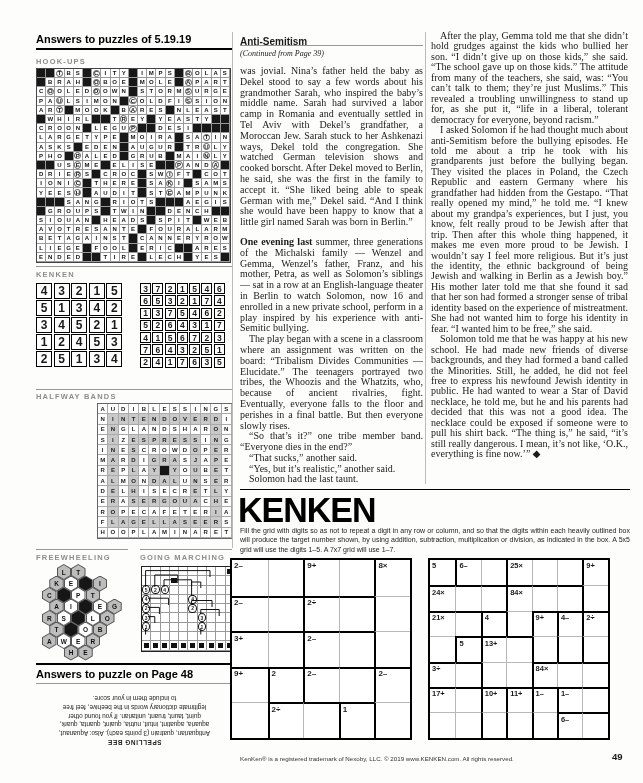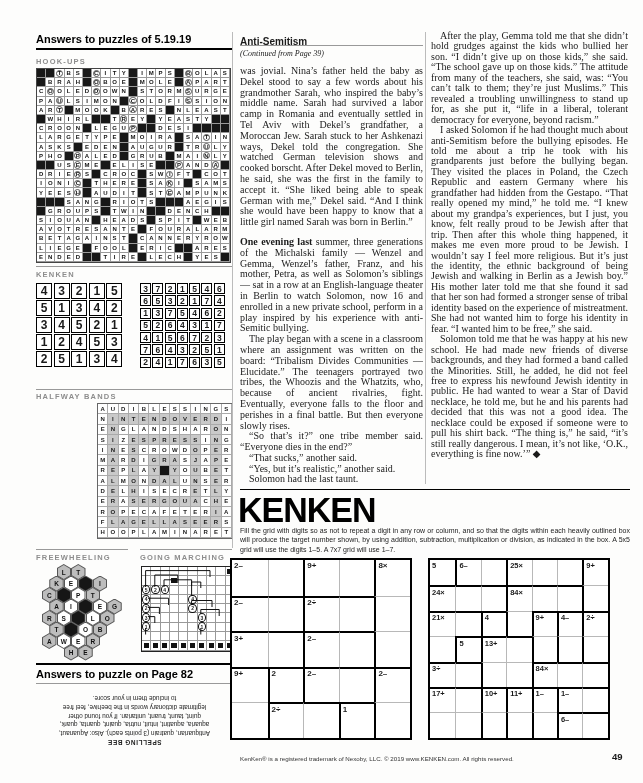--- a/index.html
+++ b/index.html
@@ -1006,42 +1006,42 @@
     <polyline points="50.6,30 50.6,16 59.8,16 59.8,22" fill="none" stroke="#111" stroke-width="1"></polyline>
     <polyline points="7,41.4 18.4,41.4 18.4,48" fill="none" stroke="#111" stroke-width="1"></polyline>
     <polyline points="50.6,39 50.6,34.5 71,34.5 71,41" fill="none" stroke="#111" stroke-width="1"></polyline>
     <polyline points="7,50.6 13.8,50.6 13.8,57" fill="none" stroke="#111" stroke-width="1"></polyline>
     <polyline points="59.8,48 59.8,43.5 78.2,43.5 78.2,50" fill="none" stroke="#111" stroke-width="1"></polyline>
     <polyline points="4.6,62 4.6,68.5" fill="none" stroke="#111" stroke-width="1"></polyline>
     <polyline points="59.8,62 59.8,68.5" fill="none" stroke="#111" stroke-width="1"></polyline>
   </svg>
 
 <div class="rule" style="left:36px;top:663px;width:197px;height:1.5px"></div>
-<div class="sec-title" style="left:36px;top:668px">Answers to puzzle on Page 82</div>
+<div class="sec-title" style="left:36px;top:668px">Answers to puzzle on Page 48</div>
 <div class="rule thin" style="left:36px;top:683px;width:197px;height:0.8px"></div>
 <div id="flip" style="left:36px;top:693px;width:197px">
     <div class="hd">SPELLING BEE</div>
     <div>Antiquarian, quatrain (3 points each). Also: Aquanaut,</div>
     <div>aquaria, aquatint, intuit, nutria, quaint, quanta, quark,</div>
     <div>quint, taunt, truant, unitarian. If you found other</div>
     <div>legitimate dictionary words in the beehive, feel free</div>
     <div>to include them in your score.</div>
   </div>
 
 <div class="vdiv" style="left:232px;top:32px;height:516px"></div>
 <div class="vdiv" style="left:425px;top:32px;height:452px"></div>
 
 <div class="art-title" style="left:240px;top:36px">Anti-Semitism</div>
 <div class="rule thin" style="left:240px;top:45px;width:183px;height:0.7px"></div>
 <div class="continued" style="left:240px;top:49px">(Continued from Page 39)</div>
 <div id="col1" class="abs" style="left:240px;top:66px;width:183px;height:422px;overflow:hidden">
     <p class="para">was jovial. Nina’s father held the baby as Dekel stood to say a few words about his grandmother Sarah, who inspired the baby’s middle name. Sarah had survived a labor camp in Romania and eventually settled in Tel Aviv with Dekel’s grandfather, a Moroccan Jew. Sarah stuck to her Ashkenazi ways, Dekel told the congregation. She watched German television shows and cooked borscht. After Dekel moved to Berlin, he said, she was the first in the family to accept it. “She liked being able to speak German with me,” Dekel said. “And I think she would have been happy to know that a little girl named Sarah was born in Berlin.”</p>
     <p class="para gap"><b>One evening last </b>summer, three generations of the Michalski family — Wenzel and Gemma, Wenzel’s father, Franz, and his mother, Petra, as well as Solomon’s siblings — sat in a row at an English-language theater in Berlin to watch Solomon, now 16 and enrolled in a new private school, perform in a play inspired by his experience with anti-Semitic bullying.</p>
     <p class="para ind">The play began with a scene in a classroom where an assignment was written on the board: “Tribalism Divides Communities — Elucidate.” The teenagers portrayed two tribes, the Whoozis and the Whatzits, who, because of ancient rivalries, fight. Eventually, everyone falls to the floor and perishes in a final battle. But then everyone slowly rises.</p>
-    <p class="para ind">“So that’s it?” one tribe member said. “Everyone dies in the end?”</p>
+    <p class="para ind">“So that’s it?” one tribe member band. “Everyone dies in the end?”</p>
     <p class="para ind">“That sucks,” another said.</p>
     <p class="para ind">“Yes, but it’s realistic,” another said.</p>
     <p class="para ind">Solomon had the last taunt.</p>
   </div>
 
 <div id="col2" class="abs" style="left:431px;top:31px;width:197px;height:456px;overflow:hidden">
     <p class="para ind">After the play, Gemma told me that she didn’t hold grudges against the kids who bullied her son. “I didn’t give up on those kids,” she said. “The school gave up on those kids.” The attitude from many of the teachers, she said, was: “You can’t talk to them; they’re just Muslims.” This revealed a troubling unwillingness to stand up for, as she put it, “life in a liberal, tolerant democracy for everyone, beyond racism.”</p>
     <p class="para ind">I asked Solomon if he had thought much about anti-Semitism before the bullying episodes. He told me about a trip he took with his grandparents just before the bullying began. They visited the places in Poland, the Czech Republic and eastern Germany where his grandfather had hidden from the Gestapo. “That really opened my mind,” he told me. “I knew about my grandpa’s experiences, but I just, you know, felt really proud to be Jewish after that trip. Then after this whole thing happened, it makes me even more proud to be Jewish. I wouldn’t say I feel more religious. But it’s just the identity, the ethnic background of being Jewish and walking in Berlin as a Jewish boy.” His mother later told me that she found it sad that her son had formed a stronger sense of tribal identity based on the experience of mistreatment. She had not wanted him to forge his identity in fear. “I wanted him to be free,” she said.</p>
     <p class="para ind">Solomon told me that he was happy at his new school. He had made new friends of diverse backgrounds, and they had formed a band called the Minorities. Still, he added, he did not feel free to express his newfound Jewish identity in public. He had wanted to wear a Star of David necklace, he told me, but he and his parents had decided that this was not a good idea. The necklace could be exposed if someone were to pull his shirt back. “The thing is,” he said, “it’s still really dangerous. I mean, it’s not like, ‘O.K., everything is fine now.’” ◆</p>
   </div>

